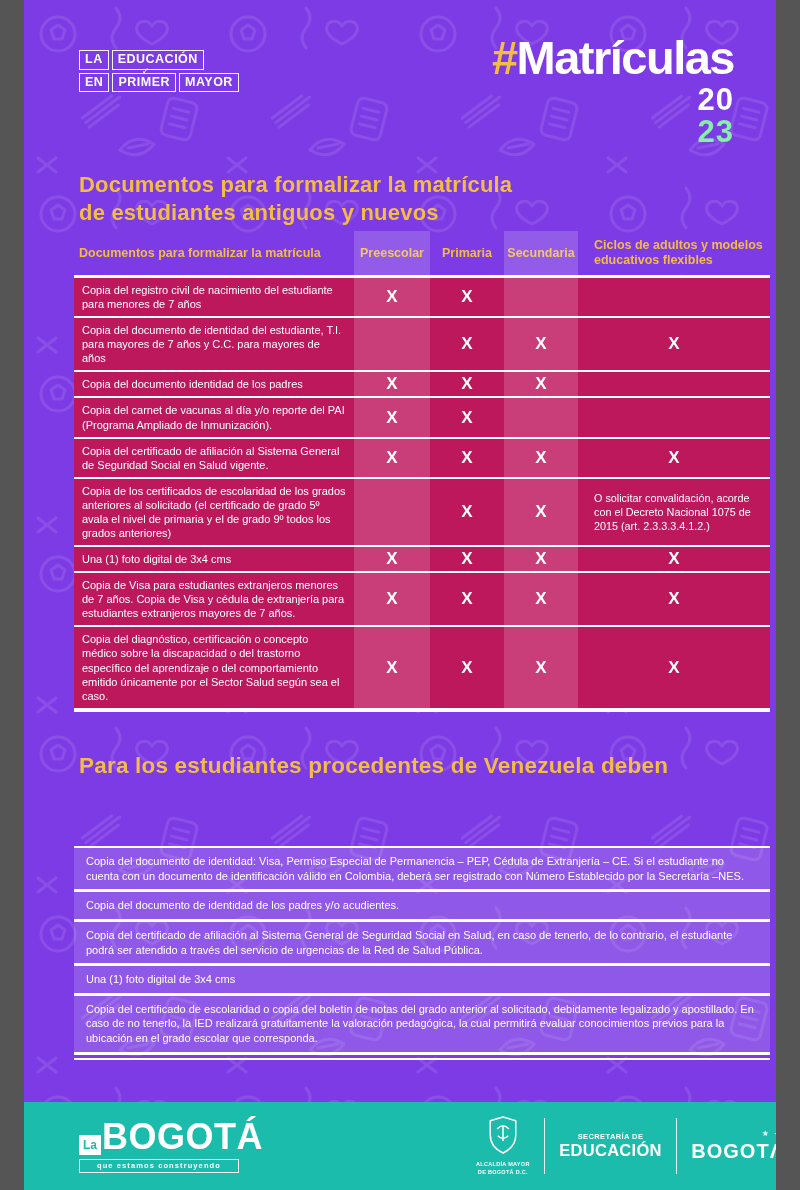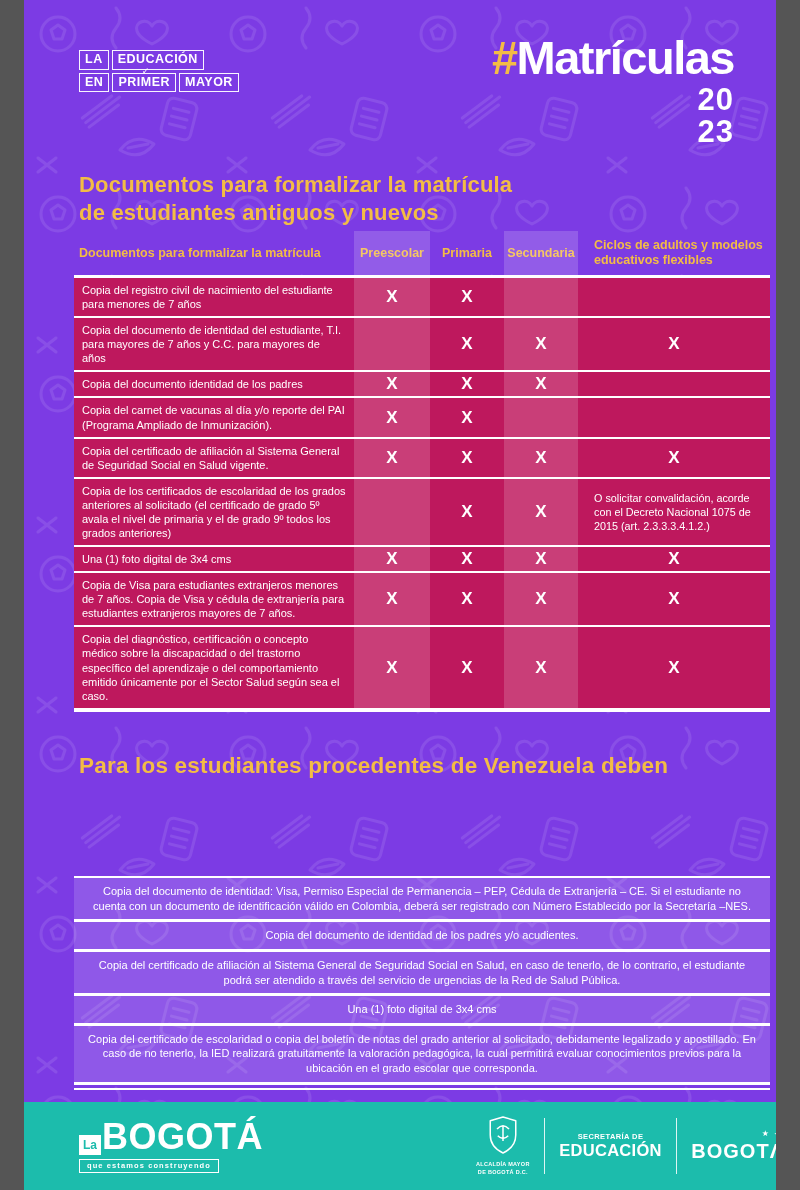--- a/index.html
+++ b/index.html
@@ -19,21 +19,21 @@
     display:inline-block; border:1.5px solid rgba(255,255,255,.95);
     padding:2px 5px 3px; margin-right:3px; font-size:12.5px; font-weight:700;
     letter-spacing:.5px; color:#fff; position:relative;
   }
   .check { position:absolute; top:-7px; left:46%; font-size:9px; color:#fff; }
 
   .hashtag { position:absolute; top:34px; right:42px; text-align:right; line-height:1; }
   .hash-line { font-size:47px; font-weight:800; letter-spacing:-1.5px; color:#fff; }
   .hash-sym { color:#F3BC45; }
   .year { font-size:31px; font-weight:800; margin-top:3px; letter-spacing:1px; }
-  .year-23 { color:#ffffff; margin-top:1px; }
+  .year-23 { color:#86efac; margin-top:1px; }
 
   
   .sec-title {
     position:absolute; left:55px; font-size:22px; font-weight:800;
     color:#F3BC45; line-height:1.27; letter-spacing:.2px;
   }
   .t1 { top:171px; }
   .t2 { top:752px; font-size:22.5px; }
 
   
@@ -46,35 +46,35 @@
   .th-doc { padding-left:5px; }
   .th-c { text-align:center; }
   .th-ciclos { padding-left:16px; }
   .trow { background:#be185d; border-bottom:2.5px solid #fff; }
   .trow:last-child { border-bottom:4px solid #fff; }
   .td-doc { padding:5px 8px; font-size:11px; line-height:1.28; color:#fff; }
   .td-mark { text-align:center; font-size:17px; font-weight:700; color:#fff; }
   .td-note { font-size:10.8px; line-height:1.3; padding:5px 12px 5px 16px; color:#fff; }
 
   
-  .ven-list { position:absolute; left:50px; top:876px; width:696px;text-align:center; }
+  .ven-list { position:absolute; left:50px; top:846px; width:696px; }
   .ven-item {
     background:rgba(255,255,255,.15); border-bottom:3px solid #fff;
     padding:6px 12px; font-size:11px; line-height:1.33; color:#fff;
   }
   .ven-item:first-child { border-top:2px solid #fff; }
   .double-line { height:2px; background:#fff; margin-top:3px; }
 
   
   .footer { position:absolute; left:0; bottom:0; width:800px; height:88px; background:#1CBCAC; z-index:2; }
   .bog-logo { position:absolute; left:55px; top:17px; line-height:1; }
   .bog-row { display:flex; align-items:flex-end; }
   .la-box { background:#fff; color:#1CBCAC; font-weight:800; font-size:12px; padding:4px 4px; margin-right:1px; }
   .bog-word { font-size:36px; font-weight:800; letter-spacing:.5px; color:#fff; }
-  .slogan-box { display:inline-block; border:1.5px solid #fff; padding:2px 7px; font-size:7.5px; letter-spacing:1.1px; color:#fff; margin-top:2px; font-weight:700; }
+  .slogan-box { display:inline-block; border:1.5px solid #fff; padding:2px 17px; font-size:7.5px; letter-spacing:1.1px; color:#fff; margin-top:2px; font-weight:700; }
 
   .gov-group { position:absolute; right:40px; top:14px; display:flex; align-items:center; gap:14px; height:60px; }
   .crest-block { text-align:center; }
   .crest-caption { font-size:5.5px; font-weight:700; letter-spacing:.3px; line-height:1.4; margin-top:2px; }
   .vdiv { width:1.5px; height:56px; background:rgba(255,255,255,.85); }
   .sed-block { text-align:center; line-height:1.1; }
   .sed-small { font-size:7.5px; font-weight:700; letter-spacing:.4px; }
   .sed-big { font-size:16.5px; font-weight:800; letter-spacing:.3px; }
   .bogmark { position:relative; font-size:20px; font-weight:800; letter-spacing:1px; padding-top:10px; }
   .star-a { position:absolute; top:-4px; right:-4px; font-size:15px; }

